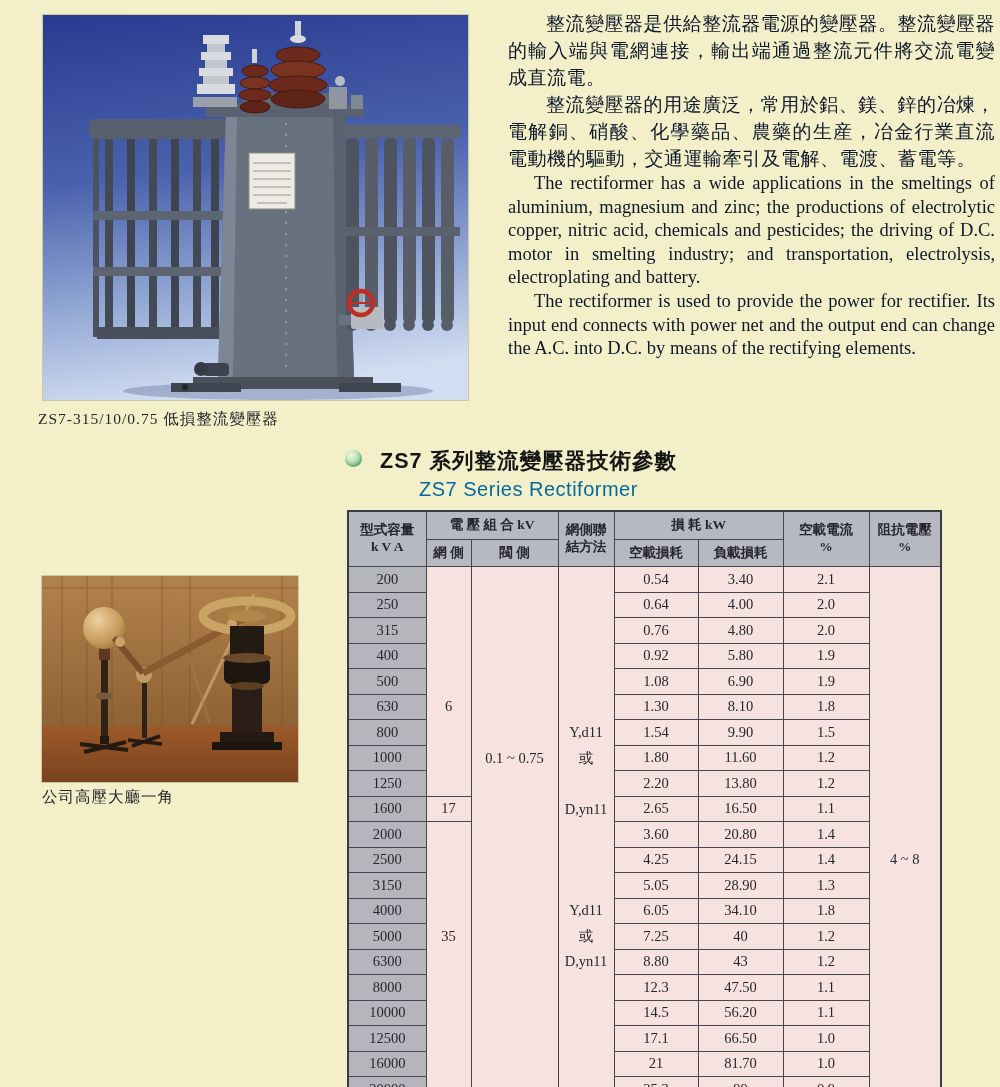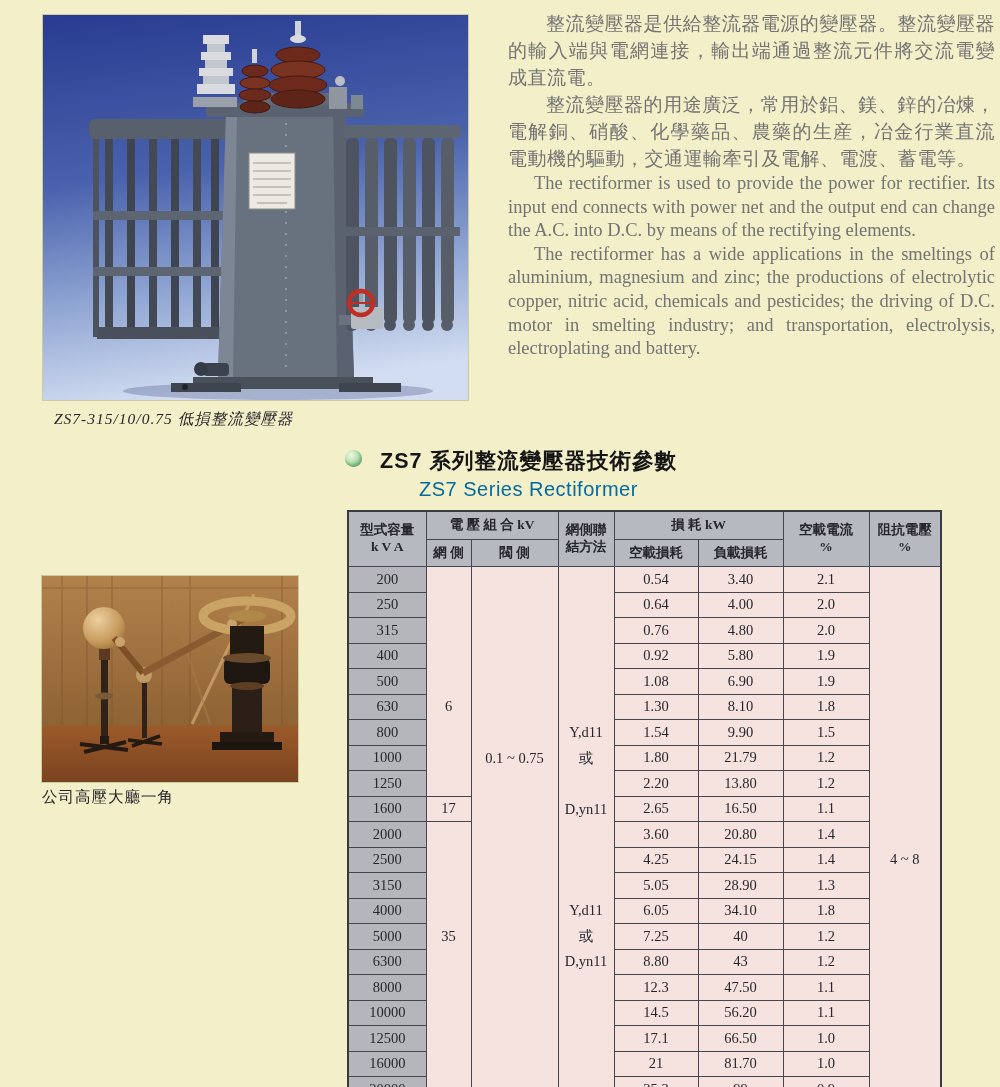--- a/index.html
+++ b/index.html
@@ -7,25 +7,25 @@
     width:1000px;height:1087px;position:relative;overflow:hidden;
     background:#f2efc9;
     font-family:"Liberation Serif", serif;
   }
   .abs{position:absolute;}
 
   
   .photo1{left:43px;top:15px;width:425px;height:385px;box-shadow:0 0 0 1px rgba(180,175,140,.6);}
   .photo2{left:42px;top:576px;width:256px;height:206px;box-shadow:0 0 0 1px rgba(180,175,140,.6);}
   .caption{color:#26262a;font-size:15.5px;letter-spacing:1px;}
-  .cap1{left:54px;top:409px;font-style:italic;}
+  .cap1{left:38px;top:409px;}
   .cap2{left:42px;top:787px;}
 
   
-  .intro{left:508px;top:10px;width:487px;color:#737373;}
+  .intro{left:508px;top:10px;width:487px;color:#0f172a;}
   .intro p{margin:0;text-align:justify;}
   .zh{font-size:19px;line-height:27px;text-indent:2em;letter-spacing:.5px;}
   .en{font-size:18.5px;line-height:23.6px;text-indent:1.4em;}
 
   
   .heading{left:345px;top:446px;display:flex;align-items:flex-start;gap:18px;text-align:center;}
   .bullet{width:17px;height:17px;border-radius:50%;margin-top:4px;flex:0 0 auto;
     background:radial-gradient(circle at 35% 30%, #eef8e6 0%, #bfe3b4 40%, #85c491 75%, #6aad7c 100%);
     box-shadow:inset -1px -2px 3px rgba(60,120,70,.45);}
   .h-zh{font-family:"Liberation Sans", sans-serif;font-weight:bold;font-size:21.5px;color:#151515;letter-spacing:1px;margin:0;}
@@ -156,22 +156,22 @@
       <circle cx="142" cy="372" r="3" fill="#20242c"></circle>
       <rect x="296" y="368" width="62" height="9" fill="#3f454f"></rect>
     </g>
   </svg>
 </div>
 <div class="abs caption cap1">ZS7-315/10/0.75 低損整流變壓器</div>
 
 <div class="abs intro">
   <p class="zh">整流變壓器是供給整流器電源的變壓器。整流變壓器的輸入端與電網連接，輸出端通過整流元件將交流電變成直流電。</p>
   <p class="zh">整流變壓器的用途廣泛，常用於鋁、鎂、鋅的冶煉，電解銅、硝酸、化學藥品、農藥的生産，冶金行業直流電動機的驅動，交通運輸牽引及電解、電渡、蓄電等。</p>
+  <p class="en">The rectiformer has a wide applications in the smeltings of aluminium, magnesium and zinc; the productions of electrolytic copper, nitric acid, chemicals and pesticides; the driving of D.C. motor in smelting industry; and transportation, electrolysis, electroplating and battery.</p>
   <p class="en">The rectiformer is used to provide the power for rectifier. Its input end connects with power net and the output end can change the A.C. into D.C. by means of the rectifying elements.</p>
-  <p class="en">The rectiformer has a wide applications in the smeltings of aluminium, magnesium and zinc; the productions of electrolytic copper, nitric acid, chemicals and pesticides; the driving of D.C. motor in smelting industry; and transportation, electrolysis, electroplating and battery.</p>
 </div>
 
 <div class="abs heading">
   <span class="bullet"></span>
   <div>
     <p class="h-zh">ZS7 系列整流變壓器技術參數</p>
     <p class="h-en">ZS7 Series Rectiformer</p>
   </div>
 </div>
 
@@ -344,21 +344,21 @@
         </tr>
       <tr>
           <td class="gray">800</td>
           <td>1.54</td>
           <td>9.90</td>
           <td>1.5</td>
         </tr>
       <tr>
           <td class="gray">1000</td>
           <td>1.80</td>
-          <td>21.79</td>
+          <td>11.60</td>
           <td>1.2</td>
         </tr>
       <tr>
           <td class="gray">1250</td>
           <td>2.20</td>
           <td>13.80</td>
           <td>1.2</td>
         </tr>
       <tr>
         <td class="gray">1600</td>

